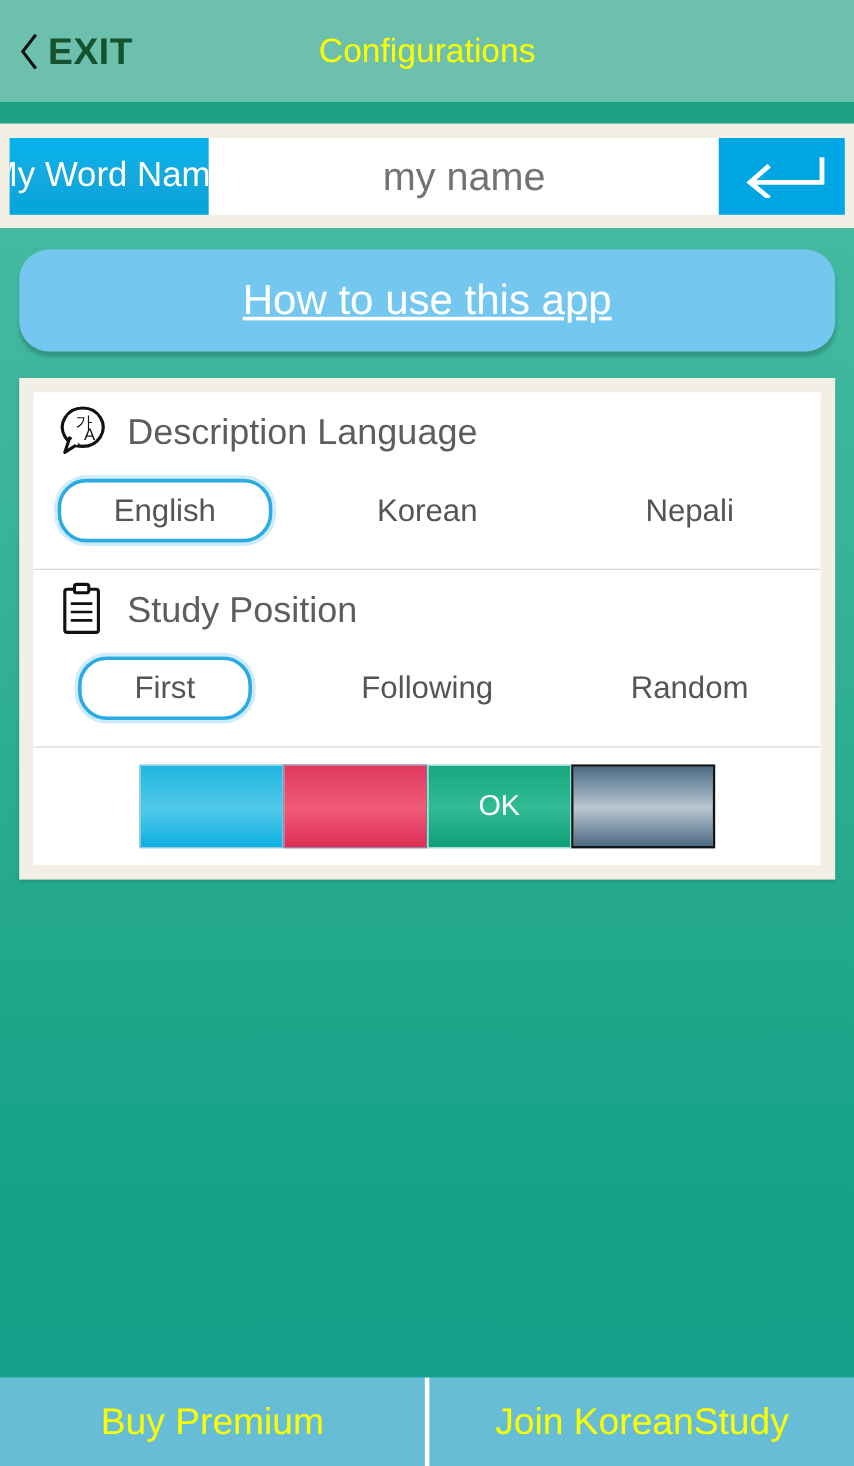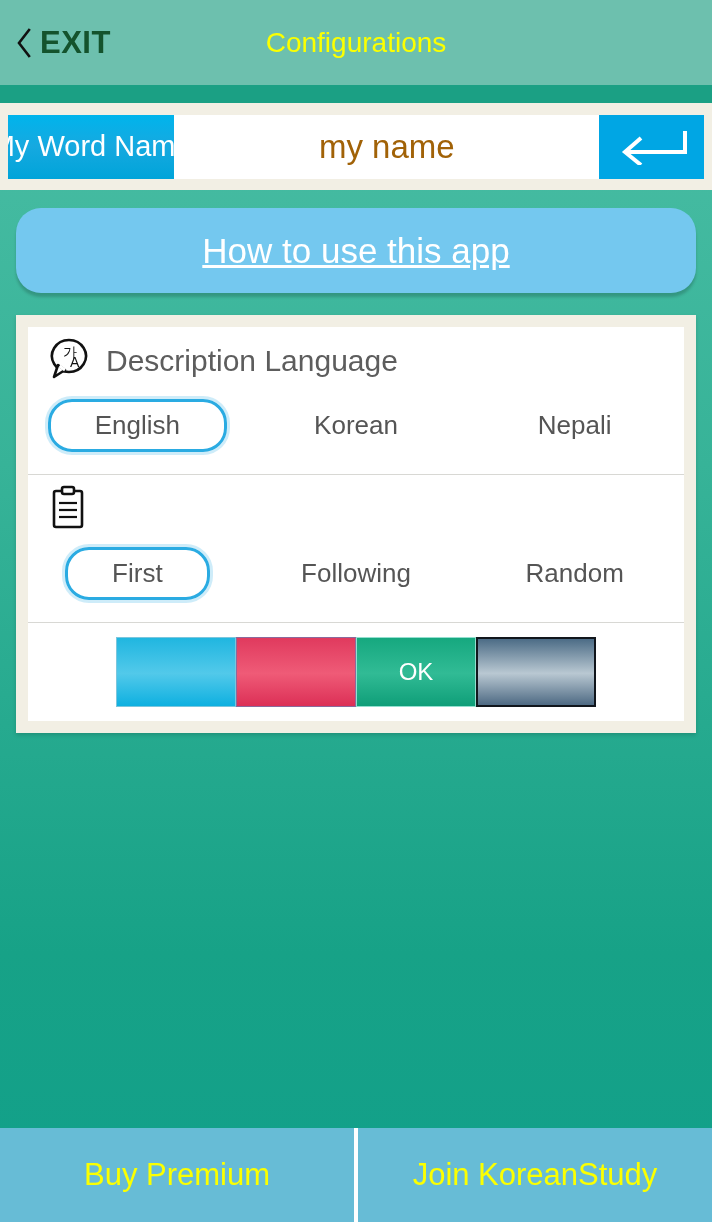--- a/index.html
+++ b/index.html
@@ -86,21 +86,21 @@
     white-space: nowrap;
     overflow: hidden;
   }
   .name-input {
     flex: 1;
     background: #ffffff;
     border: none;
     outline: none;
     text-align: center;
     font-size: 33px;
-    color: #a16207;
+    color: #737373;
     font-family: "Liberation Sans", sans-serif;
   }
   .name-submit {
     width: 131px;
     background: #00a6e4;
     border: none;
     display: flex;
     align-items: center;
     justify-content: center;
     cursor: pointer;
@@ -196,21 +196,21 @@
   }
   .sw-0 { background: linear-gradient(180deg, #20b6e0 0%, #52c9ea 52%, #0eb0e0 100%); border: 1px solid #7bc6dd; }
   .sw-1 { background: linear-gradient(180deg, #e03a5e 0%, #ef5b77 52%, #dc2f56 100%); border: 1px solid #8a6a9c; }
   .sw-2 { background: linear-gradient(180deg, #16a87f 0%, #31bb95 52%, #0f9e78 100%); border: 1px solid #93dfcf; }
   .sw-3 { background: linear-gradient(180deg, #4c6c86 0%, #b9c8d2 52%, #4e6a83 100%); border: 2px solid #11161c; }
 
   
   .bottom-bar {
     position: absolute;
     left: 0; right: 0; bottom: 0;
-    height: 94px;
+    height: 74px;
     display: flex;
     background: #67bcd6;
   }
   .bottom-btn {
     flex: 1;
     display: flex;
     align-items: center;
     justify-content: center;
     color: #fbff00;
     font-size: 31px;
@@ -287,20 +287,21 @@
       <div class="sec-head">
         <span class="sec-icon">
           <svg width="46" height="46" viewBox="0 0 46 46">
             <rect x="8" y="7" width="28" height="36" rx="2" fill="#ffffff" stroke="#111111" stroke-width="2.6"></rect>
             <rect x="16" y="3" width="12" height="7" rx="2" fill="#ffffff" stroke="#111111" stroke-width="2.6"></rect>
             <line x1="13" y1="19" x2="31" y2="19" stroke="#111111" stroke-width="2.2"></line>
             <line x1="13" y1="26" x2="31" y2="26" stroke="#111111" stroke-width="2.2"></line>
             <line x1="13" y1="33" x2="31" y2="33" stroke="#111111" stroke-width="2.2"></line>
           </svg>
         </span>
+        <span class="sec-title">Study Position</span>
       </div>
       <div class="options">
         <div class="opt selected">
           <span class="pill">First</span>
         </div>
         <div class="opt">Following</div>
         <div class="opt">Random</div>
       </div>
     </div>
 

